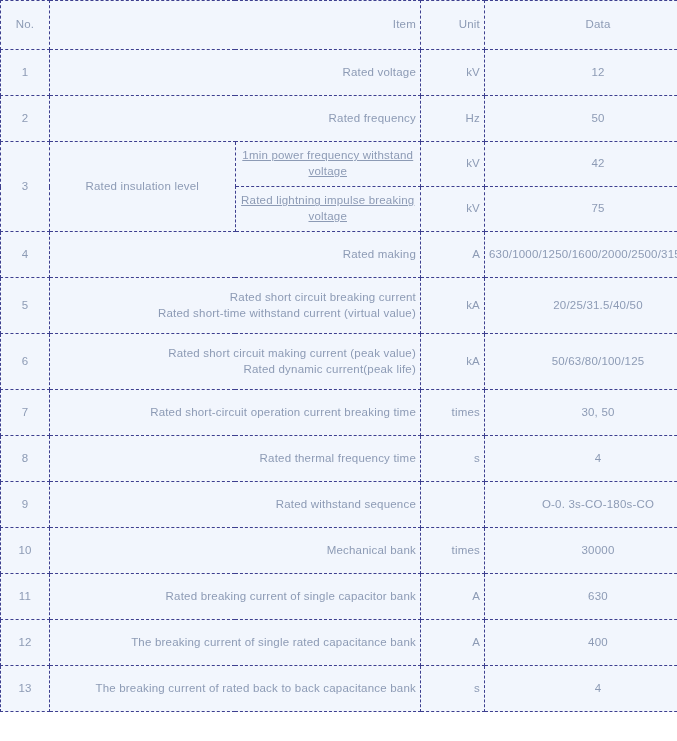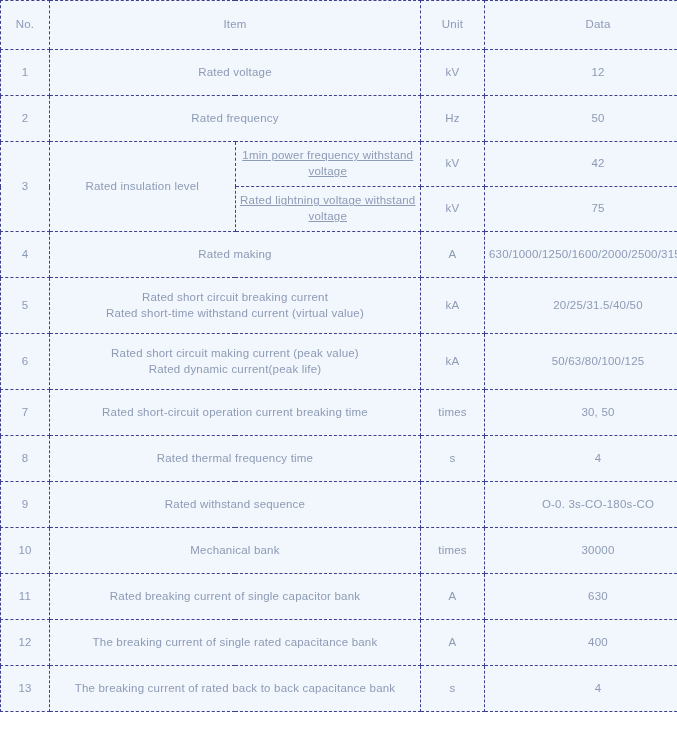--- a/index.html
+++ b/index.html
@@ -38,31 +38,33 @@
     background: #f2f6fd;
     letter-spacing: 0.2px;
     margin-top: 24px;
   }
   table.spec td.no {
     width: 40px;
     font-size: 11.5px;
   }
   table.spec td.item {
     width: 362px;
+    text-align: right;
   }
   table.spec td.sub-left {
     width: 105px;
     line-height: 1.5;
   }
   table.spec td.sub-right {
     width: 257px;
     text-decoration: underline;
   }
   table.spec td.unit {
     width: 55px;
+    text-align: right;
   }
   table.spec td.data {
     width: 218px;
   }
   table.spec tr.head td {
     height: 36px;
     font-size: 11.5px;
   }
   .r-tall { height: 46px; }
   .r-mid  { height: 45px; }
@@ -101,21 +103,21 @@
       </tr>
 
       <tr class="r-mid">
         <td class="no" rowspan="2">3</td>
         <td class="sub-left" rowspan="2">Rated insulation level</td>
         <td class="sub-right">1min power frequency withstand voltage</td>
         <td class="unit">kV</td>
         <td class="data">42</td>
       </tr>
       <tr class="r-mid">
-        <td class="sub-right">Rated lightning voltage withstand voltage</td>
+        <td class="sub-right">Rated lightning impulse breaking voltage</td>
         <td class="unit">kV</td>
         <td class="data">75</td>
       </tr>
 
       <tr class="r-tall">
         <td class="no">4</td>
         <td class="item" colspan="2">Rated making</td>
         <td class="unit">A</td>
         <td class="data nowrap-small">630/1000/1250/1600/2000/2500/3150/4000</td>
       </tr>

